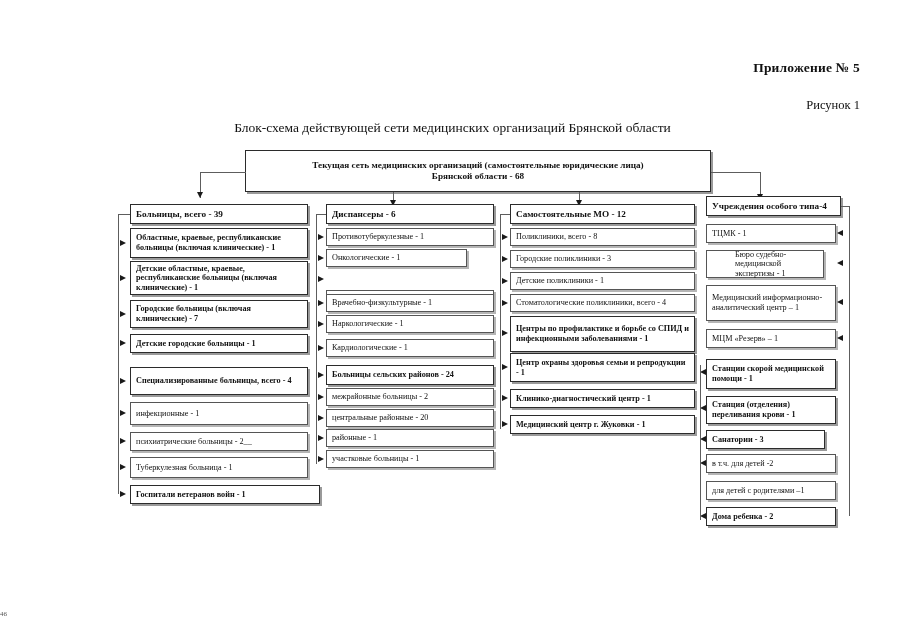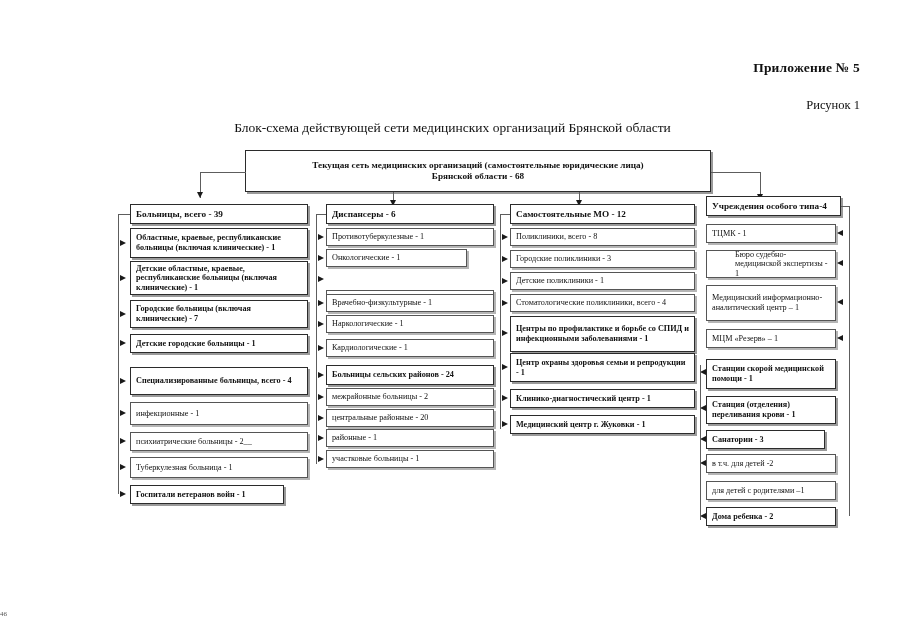--- a/index.html
+++ b/index.html
@@ -153,21 +153,21 @@
   <div class="box thin" style="left:130px;top:432px;width:178px;height:19px;">
     <span class="txt">психиатрические больницы - 2__</span>
     </div>
   <div class="arrow-right" style="left:120px;top:438px;"></div>
 
   <div class="box thin" style="left:130px;top:457px;width:178px;height:21px;">
     <span class="txt">Туберкулезная больница - 1</span>
     </div>
   <div class="arrow-right" style="left:120px;top:464px;"></div>
 
-  <div class="box bold" style="left:130px;top:485px;width:154px;height:19px;">
+  <div class="box bold" style="left:130px;top:485px;width:190px;height:19px;">
     <span class="txt">Госпитали ветеранов войн - 1</span>
     </div>
   <div class="arrow-right" style="left:120px;top:491px;"></div>
 
   <div class="box col-head" style="left:326px;top:204px;width:168px;height:20px;">
     <span class="txt">Диспансеры - 6</span>
   </div>
   <div class="ln v" style="left:316px;top:214px;height:250px;"></div>
   <div class="ln h" style="left:316px;top:214px;width:10px;"></div>
 
@@ -276,21 +276,21 @@
     <span class="txt">Учреждения особого типа-4</span>
   </div>
   <div class="ln v" style="left:849px;top:206px;height:310px;"></div>
   <div class="ln h" style="left:841px;top:206px;width:8px;"></div>
 
   <div class="box thin" style="left:706px;top:224px;width:130px;height:19px;">
     <span class="txt">ТЦМК - 1</span>
     </div>
   <div class="arrow-left" style="left:837px;top:230px;"></div>
 
-  <div class="box thin" style="left:706px;top:250px;width:130px;height:28px;padding-left:28px;">
+  <div class="box thin" style="left:706px;top:250px;width:118px;height:28px;padding-left:28px;">
     <span class="txt">Бюро судебно-медицинской экспертизы - 1</span>
     </div>
   <div class="arrow-left" style="left:837px;top:260px;"></div>
 
   <div class="box thin" style="left:706px;top:285px;width:130px;height:36px;">
     <span class="txt">Медицинский информационно-аналитический центр – 1</span>
     </div>
   <div class="arrow-left" style="left:837px;top:299px;"></div>
 
   <div class="box thin" style="left:706px;top:329px;width:130px;height:19px;">

